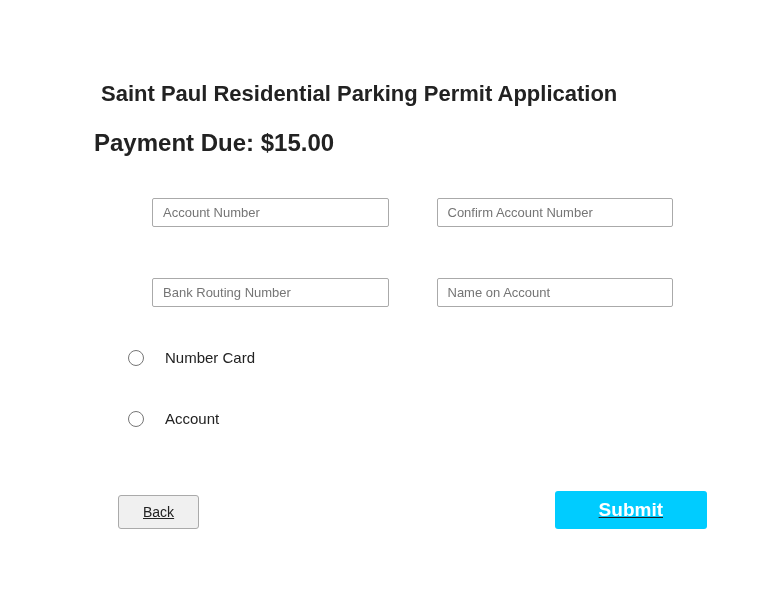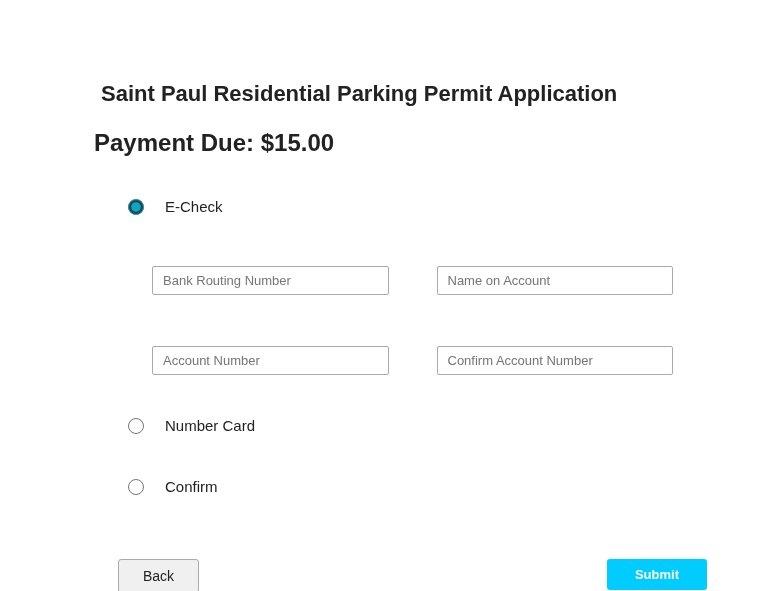--- a/index.html
+++ b/index.html
@@ -58,78 +58,75 @@
       padding: 6px 10px;
       font-size: 13px;
       color: #aaa;
       outline: none;
       background: #fff;
       min-width: 0;
     }
     .bottom-bar {
       display: flex;
       justify-content: space-between;
-      align-items: flex-start;
+      align-items: flex-end;
       margin-top: 30px;
+      text-decoration: underline;
     }
     .back-btn {
       background: #f0f0f0;
       border: 1px solid #aaa;
       border-radius: 3px;
       padding: 8px 24px;
       font-size: 14px;
       cursor: pointer;
       color: #222;
     }
     .submit-btn {
       background: #00ccff;
       border: none;
       border-radius: 3px;
-      padding: 8px 28px;
-      font-size: 13px;
+      padding: 8px 44px;
+      font-size: 19px;
       font-weight: bold;
       color: #fff;
       cursor: pointer;
     }
     .echeck-label { color: #00aacc; }
     .credit-label { color: #222; }
     .paypal-label { color: #222; }
     .section-gap { margin-bottom: 6px; }
   </style>
 </head>
 <body>
 
 <h1>Saint Paul Residential Parking Permit Application</h1>
 <div class="payment-due">Payment Due: $15.00</div>
 
 <div class="payment-section">
 
-  <div class="payment-option">
-    <input type="radio" name="payment" id="echeck" checked="" style="">
-    <label for="echeck" class="echeck-label">E-Check</label>
-  </div>
   <div class="fields-group section-gap">
+    <div class="fields-row">
+      <input type="text" placeholder="Account Number" style="">
+      <input type="text" placeholder="Confirm Account Number" style="">
+    </div>
     <div class="fields-row">
       <input type="text" placeholder="Bank Routing Number" style="">
       <input type="text" placeholder="Name on Account" style="">
-    </div>
-    <div class="fields-row">
-      <input type="text" placeholder="Account Number" style="">
-      <input type="text" placeholder="Confirm Account Number" style="">
     </div>
   </div>
 
   <div class="payment-option" style="margin-top:8px;">
     <input type="radio" name="payment" id="credit-card" style="">
     <label for="credit-card" class="credit-label">Number Card</label>
   </div>
 
   <div class="payment-option" style="margin-top:8px;">
     <input type="radio" name="payment" id="paypal" style="">
-    <label for="paypal" class="paypal-label">Confirm</label>
+    <label for="paypal" class="paypal-label">Account</label>
   </div>
 
 </div>
 
 <div class="bottom-bar">
   <button class="back-btn">Back</button>
   <button class="submit-btn">Submit</button>
 </div>
 
 </body></html>

